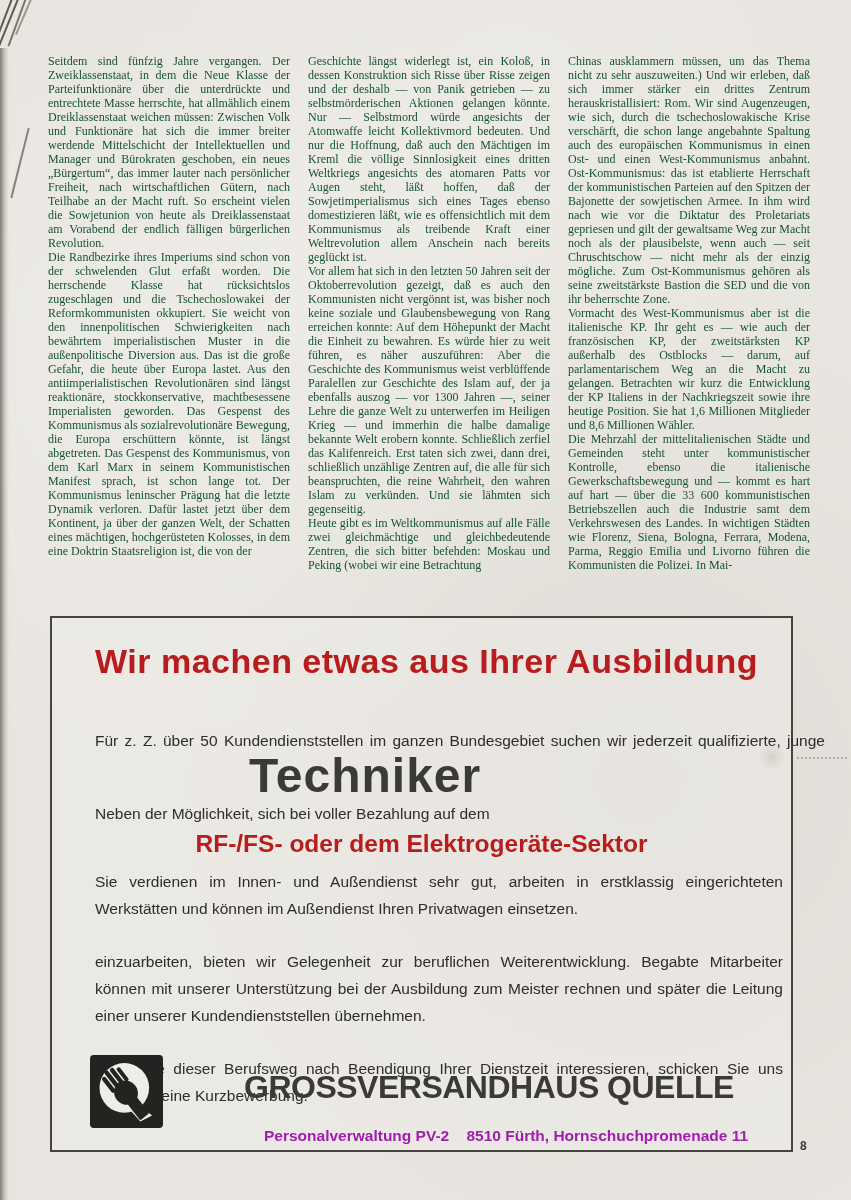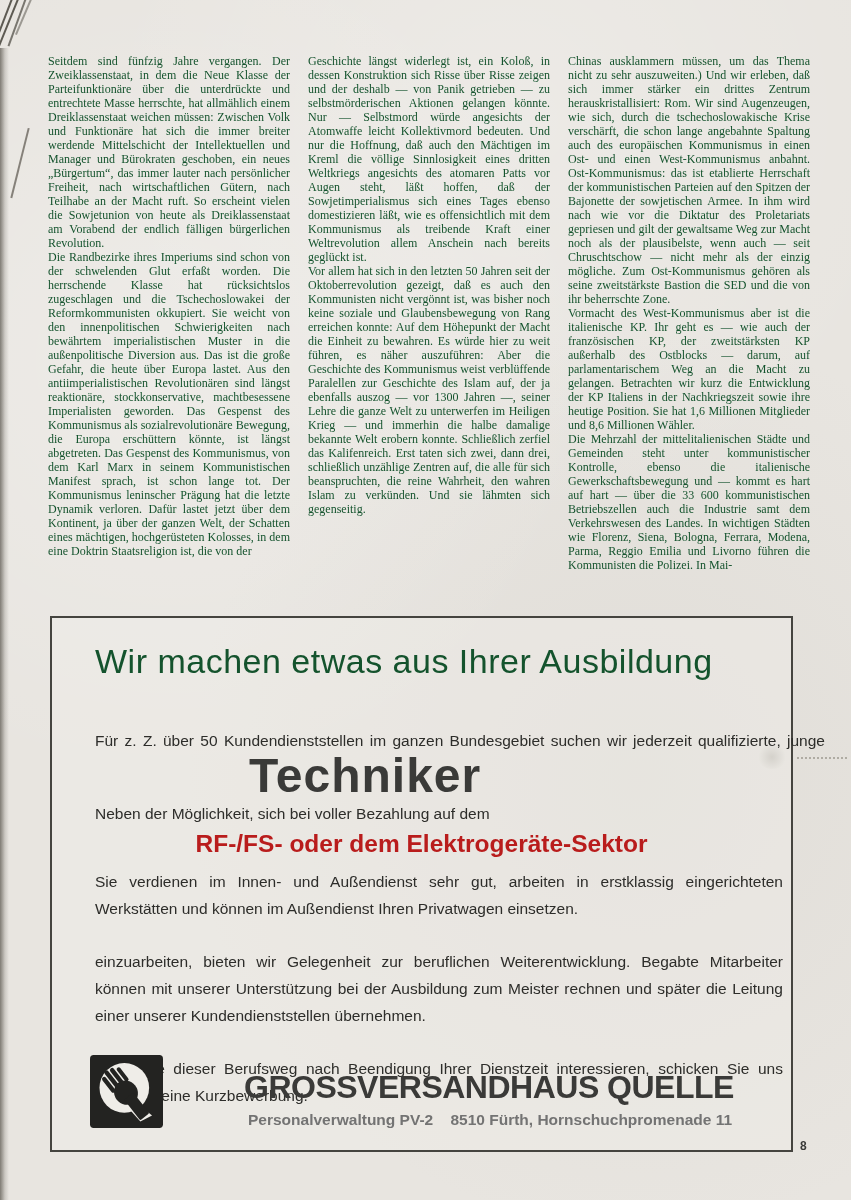--- a/index.html
+++ b/index.html
@@ -49,21 +49,21 @@
   .col p{margin:0;text-justify:inter-word;}
 
   
   .ad-box{
     position:absolute;left:50px;top:616px;width:739px;height:532px;
     border:2px solid #45443f;background:rgba(240,238,233,.45);
     font-family:"Liberation Sans","DejaVu Sans",sans-serif;color:#2d2d2a;
   }
   .ad-headline{
     position:absolute;left:43px;top:24px;
-    font-size:34px;font-weight:normal;letter-spacing:.5px;color:#14532d;
+    font-size:34px;font-weight:bold;letter-spacing:.5px;color:#b91c1c;
     white-space:nowrap;
   }
   .ad-intro{
     position:absolute;left:43px;top:114px;width:660px;
     font-size:15.5px;word-spacing:2px;white-space:nowrap;
   }
   .ad-jobtitle{
     position:absolute;left:193px;top:126px;
     font-size:48px;font-weight:bold;letter-spacing:1px;color:#3a3a38;margin:4px;
   }
@@ -79,22 +79,22 @@
     font-size:15.5px;line-height:27px;text-align:justify;
   }
   .ad-body p{margin:0 0 26px 0;}
   .ad-footer{position:absolute;left:38px;top:437px;width:680px;}
   .quelle-logo{position:absolute;left:0;top:0;width:73px;height:73px;display:block;}
   .company-name{
     position:absolute;left:154px;top:14px;margin:0;
     font-size:32px;font-weight:bold;letter-spacing:-.5px;color:#3a3a38;white-space:nowrap;text-align:right;
   }
   .company-address{
-    position:absolute;left:158px;top:56px;margin:0;
-    font-size:15.5px;font-weight:bold;color:#737373;white-space:pre-wrap;
+    position:absolute;left:158px;top:56px;margin:16px;
+    font-size:15.5px;font-weight:bold;color:#a21caf;white-space:pre-wrap;
   }
   .page-number{
     position:absolute;left:800px;top:1139px;
     font-family:"Liberation Sans","DejaVu Sans",sans-serif;
     font-size:12px;font-weight:bold;color:#3a3a38;
   }
 </style>
 </head>
 <body>
 
@@ -108,20 +108,21 @@
 <div class="dotted-mark"></div>
 
 <div class="article">
   <div class="col">
     <p>Seitdem sind fünfzig Jahre vergangen. Der Zweiklassenstaat, in dem die Neue Klasse der Parteifunktionäre über die unterdrückte und entrechtete Masse herrschte, hat allmählich einem Dreiklassenstaat weichen müssen: Zwischen Volk und Funktionäre hat sich die immer breiter werdende Mittelschicht der Intellektuellen und Manager und Bürokraten geschoben, ein neues „Bürgertum“, das immer lauter nach persönlicher Freiheit, nach wirtschaftlichen Gütern, nach Teilhabe an der Macht ruft. So erscheint vielen die Sowjetunion von heute als Dreiklassenstaat am Vorabend der endlich fälligen bürgerlichen Revolution.</p>
     <p>Die Randbezirke ihres Imperiums sind schon von der schwelenden Glut erfaßt worden. Die herrschende Klasse hat rücksichtslos zugeschlagen und die Tschechoslowakei der Reformkommunisten okkupiert. Sie weicht von den innenpolitischen Schwierigkeiten nach bewährtem imperialistischen Muster in die außenpolitische Diversion aus. Das ist die große Gefahr, die heute über Europa lastet. Aus den antiimperialistischen Revolutionären sind längst reaktionäre, stockkonservative, machtbesessene Imperialisten geworden. Das Gespenst des Kommunismus als sozialrevolutionäre Bewegung, die Europa erschüttern könnte, ist längst abgetreten. Das Gespenst des Kommunismus, von dem Karl Marx in seinem Kommunistischen Manifest sprach, ist schon lange tot. Der Kommunismus leninscher Prägung hat die letzte Dynamik verloren. Dafür lastet jetzt über dem Kontinent, ja über der ganzen Welt, der Schatten eines mächtigen, hochgerüsteten Kolosses, in dem eine Doktrin Staatsreligion ist, die von der</p>
   </div>
   <div class="col">
     <p>Geschichte längst widerlegt ist, ein Koloß, in dessen Konstruktion sich Risse über Risse zeigen und der deshalb — von Panik getrieben — zu selbstmörderischen Aktionen gelangen könnte. Nur — Selbstmord würde angesichts der Atomwaffe leicht Kollektivmord bedeuten. Und nur die Hoffnung, daß auch den Mächtigen im Kreml die völlige Sinnlosigkeit eines dritten Weltkriegs angesichts des atomaren Patts vor Augen steht, läßt hoffen, daß der Sowjetimperialismus sich eines Tages ebenso domestizieren läßt, wie es offensichtlich mit dem Kommunismus als treibende Kraft einer Weltrevolution allem Anschein nach bereits geglückt ist.</p>
     <p>Vor allem hat sich in den letzten 50 Jahren seit der Oktoberrevolution gezeigt, daß es auch den Kommunisten nicht vergönnt ist, was bisher noch keine soziale und Glaubensbewegung von Rang erreichen konnte: Auf dem Höhepunkt der Macht die Einheit zu bewahren. Es würde hier zu weit führen, es näher auszuführen: Aber die Geschichte des Kommunismus weist verblüffende Paralellen zur Geschichte des Islam auf, der ja ebenfalls auszog — vor 1300 Jahren —, seiner Lehre die ganze Welt zu unterwerfen im Heiligen Krieg — und immerhin die halbe damalige bekannte Welt erobern konnte. Schließlich zerfiel das Kalifenreich. Erst taten sich zwei, dann drei, schließlich unzählige Zentren auf, die alle für sich beanspruchten, die reine Wahrheit, den wahren Islam zu verkünden. Und sie lähmten sich gegenseitig.</p>
+    <p>Heute gibt es im Weltkommunismus auf alle Fälle zwei gleichmächtige und gleichbedeutende Zentren, die sich bitter befehden: Moskau und Peking (wobei wir eine Betrachtung</p>
   </div>
   <div class="col">
     <p>Chinas ausklammern müssen, um das Thema nicht zu sehr auszuweiten.) Und wir erleben, daß sich immer stärker ein drittes Zentrum herauskristallisiert: Rom. Wir sind Augenzeugen, wie sich, durch die tschechoslowakische Krise verschärft, die schon lange angebahnte Spaltung auch des europäischen Kommunismus in einen Ost- und einen West-Kommunismus anbahnt. Ost-Kommunismus: das ist etablierte Herrschaft der kommunistischen Parteien auf den Spitzen der Bajonette der sowjetischen Armee. In ihm wird nach wie vor die Diktatur des Proletariats gepriesen und gilt der gewaltsame Weg zur Macht noch als der plausibelste, wenn auch — seit Chruschtschow — nicht mehr als der einzig mögliche. Zum Ost-Kommunismus gehören als seine zweitstärkste Bastion die SED und die von ihr beherrschte Zone.</p>
     <p>Vormacht des West-Kommunismus aber ist die italienische KP. Ihr geht es — wie auch der französischen KP, der zweitstärksten KP außerhalb des Ostblocks — darum, auf parlamentarischem Weg an die Macht zu gelangen. Betrachten wir kurz die Entwicklung der KP Italiens in der Nachkriegszeit sowie ihre heutige Position. Sie hat 1,6 Millionen Mitglieder und 8,6 Millionen Wähler.</p>
     <p>Die Mehrzahl der mittelitalienischen Städte und Gemeinden steht unter kommunistischer Kontrolle, ebenso die italienische Gewerkschaftsbewegung und — kommt es hart auf hart — über die 33 600 kommunistischen Betriebszellen auch die Industrie samt dem Verkehrswesen des Landes. In wichtigen Städten wie Florenz, Siena, Bologna, Ferrara, Modena, Parma, Reggio Emilia und Livorno führen die Kommunisten die Polizei. In Mai-</p>
   </div>
 </div>
 
 <div class="ad-box">
   <div class="ad-headline">Wir machen etwas aus Ihrer Ausbildung</div>

